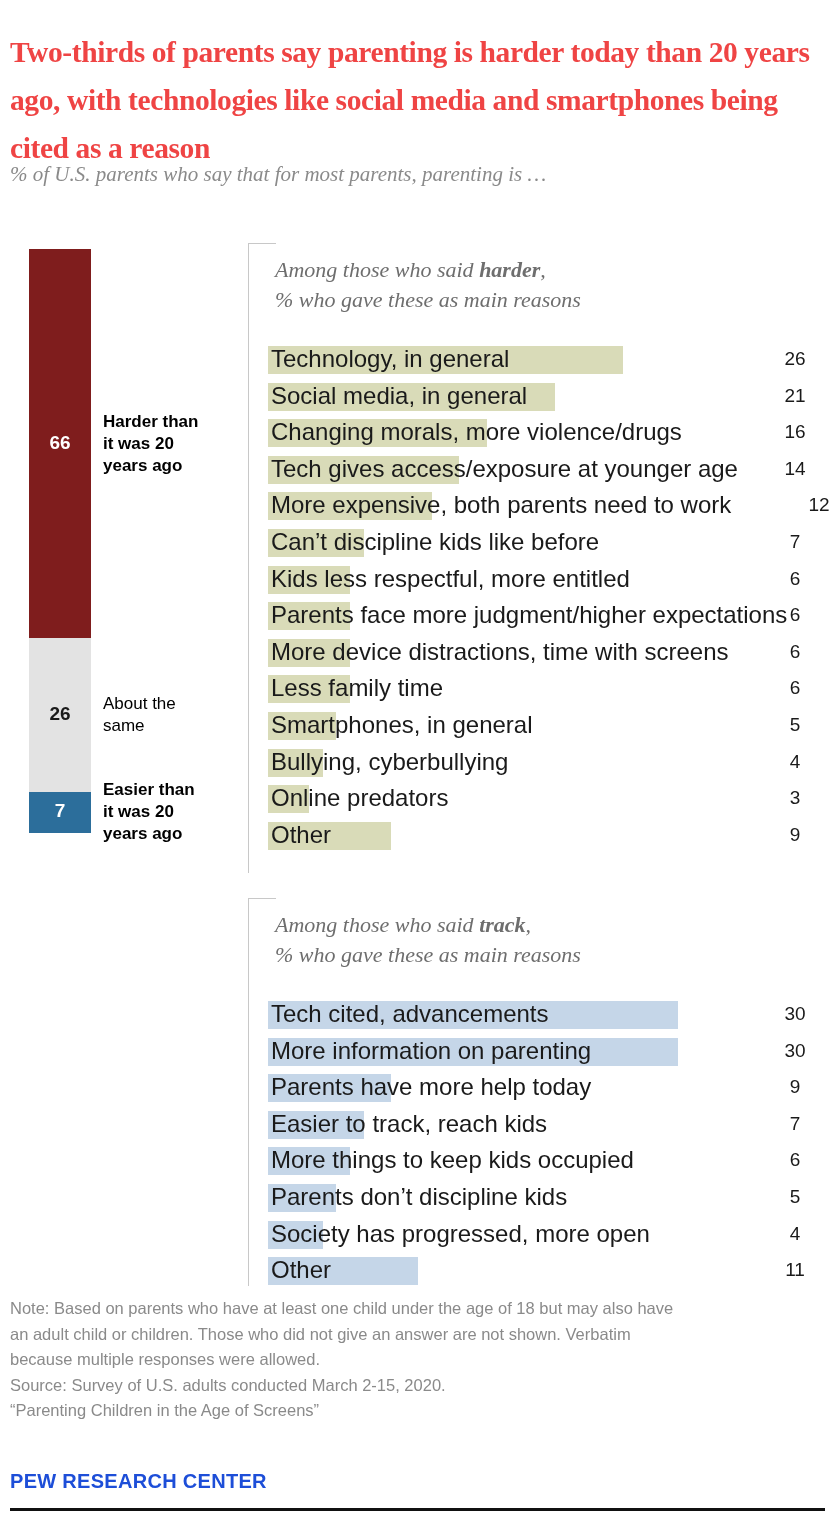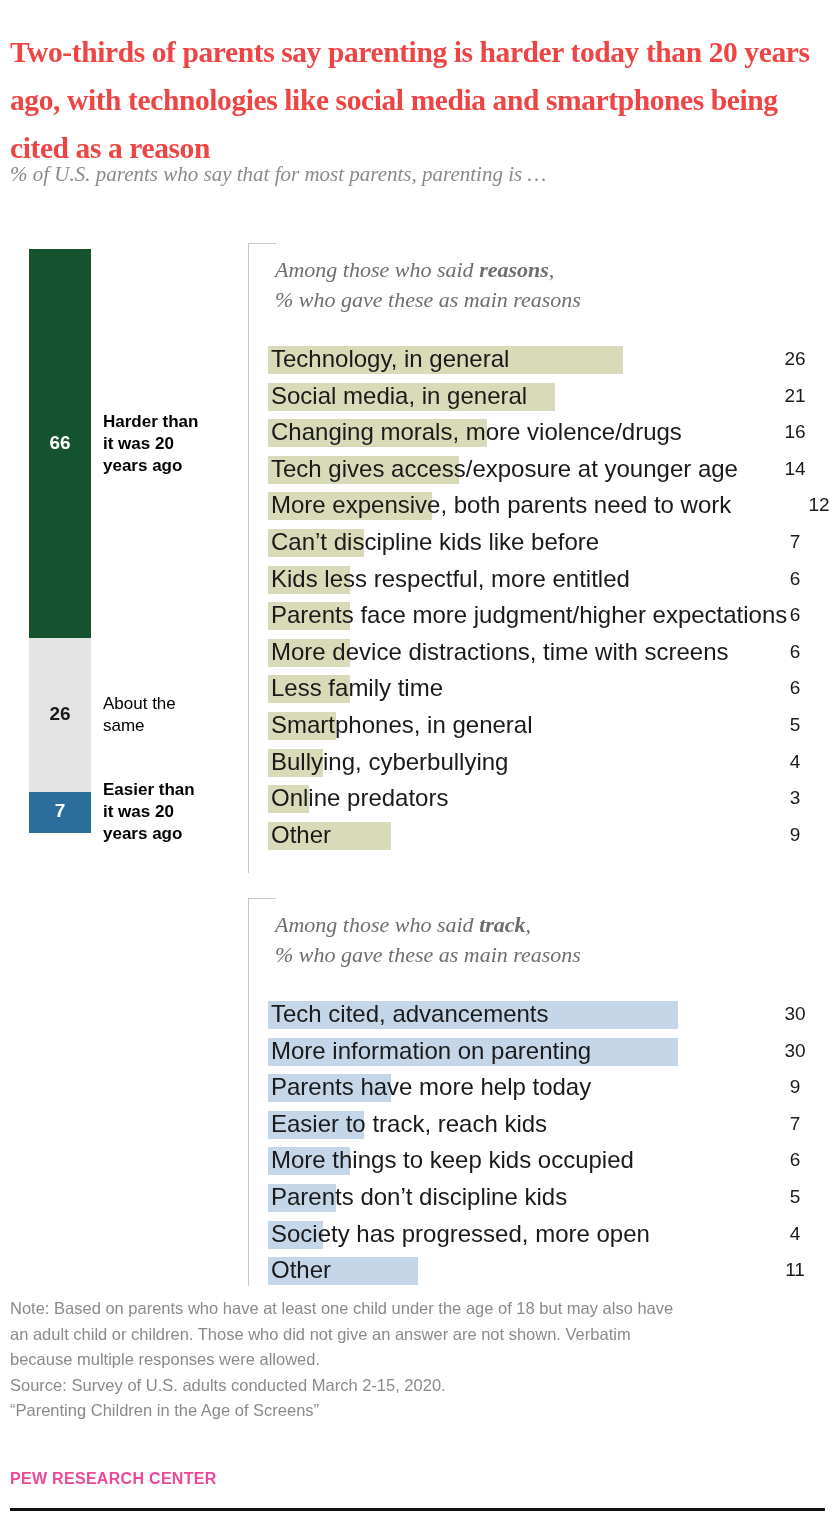--- a/index.html
+++ b/index.html
@@ -26,21 +26,21 @@
     font-style:italic;font-size:21px;color:#8a8a8a;
   }
 
   
   .stack{position:absolute;left:29px;top:249px;width:62px;}
   .seg{position:relative;width:62px;}
   .seg .val{
     position:absolute;left:0;right:0;text-align:center;
     font-weight:bold;font-size:19px;
   }
-  .seg-harder{background:#14532d;}
+  .seg-harder{background:#7f1d1d;}
   .seg-harder .val{color:#ffffff;}
   .seg-same{background:#e3e3e3;}
   .seg-same .val{color:#1a1a1a;}
   .seg-easier{background:#2c6e9b;}
   .seg-easier .val{color:#ffffff;}
 
   .stacklabel{
     position:absolute;left:103px;width:125px;
     font-size:17px;line-height:22px;
   }
@@ -78,21 +78,21 @@
   .easier .bar{background:#c5d6e8;}
 
   
   .note{
     position:absolute;left:10px;top:1296px;width:815px;
     font-size:16.5px;line-height:25.5px;color:#8a8a8a;
   }
   .note .line{display:block;}
   .prc{
     position:absolute;left:10px;top:1470px;
-    font-weight:bold;font-size:16px;letter-spacing:0.3px;color:#ec4899;
+    font-weight:bold;font-size:20px;letter-spacing:0.3px;color:#1d4ed8;
   }
   .rule-bottom{
     position:absolute;left:10px;top:1508px;width:815px;height:3px;background:#111;
   }
 </style>
 </head>
 <body>
 
 <div class="page">
 
@@ -113,21 +113,21 @@
   <div id="stacklabels">
       <div class="stacklabel b" style="top: 410.667px;"><span>Harder than</span><br><span>it was 20</span><br><span>years ago</span></div>
       <div class="stacklabel" style="top: 693.02px;"><span>About the</span><br><span>same</span></div>
       <div class="stacklabel b" style="top: 779.354px;"><span>Easier than</span><br><span>it was 20</span><br><span>years ago</span></div>
     </div>
 
   <div class="panel" id="panel-harder" style="left:248px;top:243px;width:592px;height:630px;">
     <div class="rule-v" style="height:630px;"></div>
     <div class="rule-h"></div>
     <div class="panel-head">
-      <span>Among those who said </span><b>reasons</b><span>,</span><br>
+      <span>Among those who said </span><b>harder</b><span>,</span><br>
       <span>% who gave these as main reasons</span>
     </div>
     <div class="rows harder" id="rows-harder" style="left:20px;top:101px;">
         <div class="row">
           <div class="bar" style="width: 355.42px;"></div>
           <div class="lbl">Technology, in general</div>
           <div class="num" style="left: 504px;">26</div>
         </div>
         <div class="row">
           <div class="bar" style="width: 287.07px;"></div>

